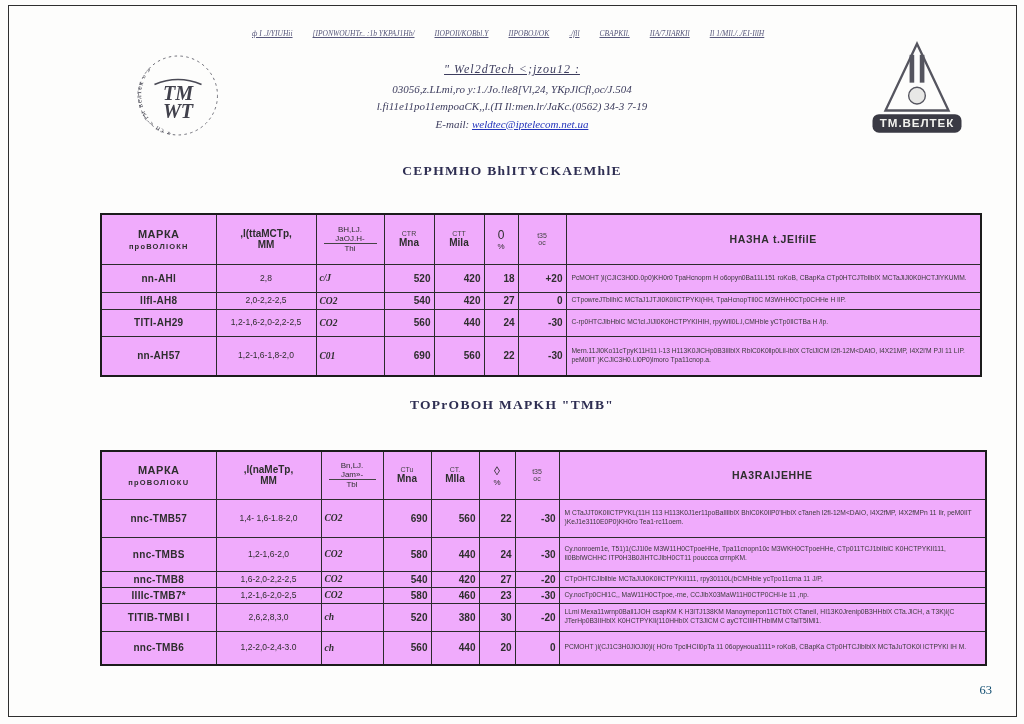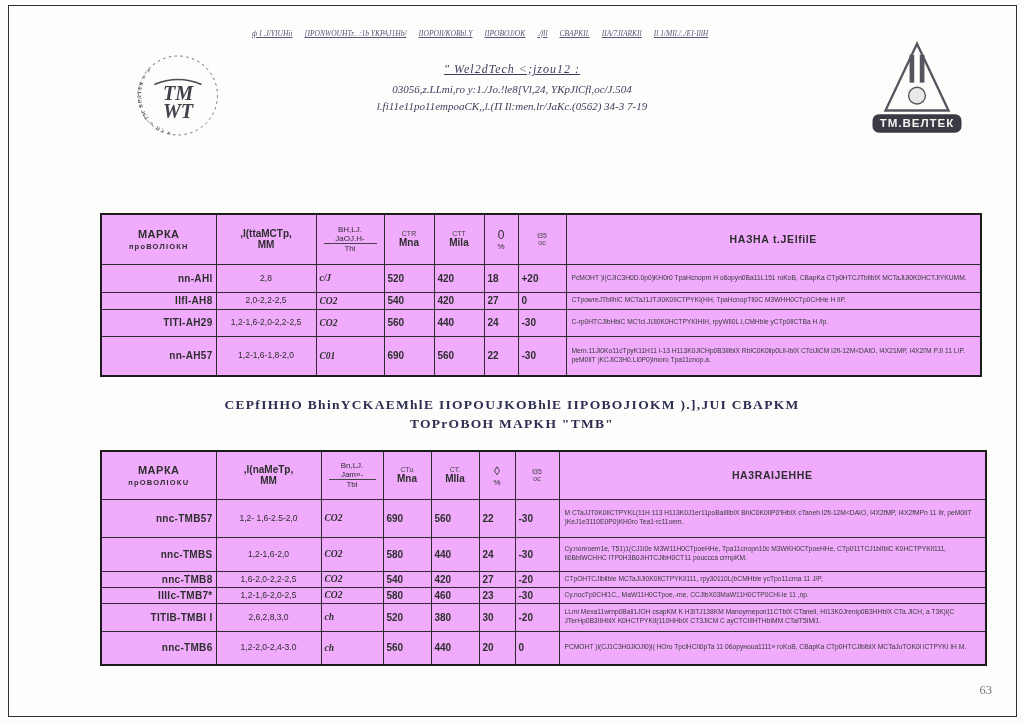--- a/index.html
+++ b/index.html
@@ -9,21 +9,21 @@
     font-family:"Liberation Serif", serif;
   }
   .sheet-border {
     position:absolute; left:8px; top:5px; right:7px; bottom:7px;
     border:1.5px solid #2f2f2f; pointer-events:none;
   }
 
   
   .top-links {
     position:absolute; top:29px; left:252px; width:625px;
-    display:flex; gap:12px; white-space:nowrap;
+    display:flex; gap:20px; white-space:nowrap;
     font-style:italic; font-size:7.5px; color:#56567a;
   }
   .top-links span { text-decoration:underline; cursor:pointer; }
 
   
   .logo-left  { position:absolute; left:136px; top:50px; width:84px; height:96px; }
   .logo-right { position:absolute; left:866px; top:40px; width:102px; height:102px; }
 
   
   .contact {
@@ -60,31 +60,31 @@
 
   .h-main { font-size:11px; font-weight:bold; letter-spacing:0.5px; }
   .h-sub  { font-size:7.5px; font-weight:bold; letter-spacing:1.2px; margin-top:2px; }
   .h-mid  { font-size:10px; font-weight:bold;text-align:center; }
   .h-sm   { font-size:8px; }
   .h-sm.u { border-bottom:1px solid #444; margin:0 4px; }
   .h-xs   { font-size:7px; color:#444; }
   .h-dl   { font-size:12px; }
   .h-nazn { font-size:10.5px; font-weight:bold; letter-spacing:0.6px; }
 
-  td.marka { font-weight:bold; font-size:10px; text-align:right; letter-spacing:0.3px; }
+  td.marka { font-weight:bold; font-size:10px; text-align:center; letter-spacing:0.3px; }
   td.diam  { font-size:8.5px; text-align:center; line-height:1.25; }
   td.vid   { font-style:italic; font-weight:600; font-size:9.5px; text-align:left;
              font-family:"Liberation Serif", serif; }
-  td.num   { font-weight:bold; font-size:10px; text-align:left; }
+  td.num   { font-weight:bold; font-size:10px; text-align:right; }
   td.nazn  { font-size:6.7px; line-height:1.3; text-align:left; vertical-align:middle;
              padding:2px 5px; color:#3a3a3a; }
 
   .page-number {
     position:absolute; right:32px; bottom:26px;
-    font-size:12.5px; color:#737373; font-family:"Liberation Serif", serif;
+    font-size:12.5px; color:#0c4a6e; font-family:"Liberation Serif", serif;
   }
 </style>
 </head>
 <body>
 
 <div class="sheet-border"></div>
 
 <nav class="top-links">
   <span>ф I .J/YIUHii</span>
   <span>[IPONWOUHTr.. :1b  YKPAJ1Hb/</span>
@@ -119,23 +119,28 @@
     <circle cx="50" cy="60" r="9" fill="#e8e8e6" stroke="#55555f" stroke-width="1.5"></circle>
     <rect x="2" y="80" width="96" height="20" rx="7" fill="#3a3a44"></rect>
     <text x="50" y="94" text-anchor="middle" font-size="12.5" font-weight="bold" fill="#f2f2ee" font-family="Liberation Sans, sans-serif" letter-spacing="1">ТМ.ВЕЛТЕК</text>
   </svg>
 </div>
 
 <div class="contact">
   <div class="company">" Wel2dTech &lt;;jzou12 :</div>
   <div>03056,z.LLmi,ro y:1./Jo.!le8[Vl,24, YKpJlCfl,oc/J.504</div>
   <div>l.fi11e11po11empoaCK,,l.(П  Il:men.lr/JaKc.(0562)   34-3 7-19</div>
+  <div class="email-line">
+    <span>E-mail:</span>
+    <span class="email-link">weldtec@iptelecom.net.ua</span>
+  </div>
 </div>
 
 <div class="sec-title" id="title1">
+  <div>СЕРНМНО   BhlITYCKAEMhlE</div>
 </div>
 
 <div class="tbl-wrap" id="table1-wrap">
   <table>
     <colgroup>
       <col style="width:115px">
         <col style="width:100px">
         <col style="width:68px">
         <col style="width:50px">
       <col style="width:50px">
@@ -218,21 +223,20 @@
         <td class="num">560</td>
         <td class="num">22</td>
         <td class="num">-30</td>
         <td class="nazn">Mern.11Jl0Ko11cTpyK11H11 l-13 H113K0JlCHp0B3lIlblX RblC0K0llp0Lll-lblX CTclJlCM I2fl-12M&lt;DAtO, I4X21MP, I4X2l'M PJI 11 LIP.  peM0IlT )KCJlC3H0.Ll0P0)lmoro Tpa11cnop.a.</td>
       </tr>
     </tbody>
   </table>
 </div>
 
 <div class="sec-title" id="title2">
-  <div>CEPfIHHO   BhinYCKAEMhlE   IIOPOUJKOBhlE   IIPOBOJIOKM   ).],JUI   CBAPKM</div>
   <div>TOPrOBOH   MAPKH   "TMB"</div>
 </div>
 
 <div class="tbl-wrap" id="table2-wrap">
   <table>
     <colgroup>
       <col style="width:115px">
         <col style="width:105px">
         <col style="width:62px">
         <col style="width:48px">
@@ -273,21 +277,21 @@
           <div class="h-xs">oc</div>
         </th>
         <th>
           <div class="h-nazn">HA3RAIJEHHE</div>
         </th>
       </tr>
     </thead>
     <tbody>
       <tr style="height:38px">
         <td class="marka">nnc-TMB57</td>
-        <td class="diam">1,2- 1,6-2.5-2,0</td>
+        <td class="diam">1,4- 1,6-1.8-2,0</td>
         <td class="vid">CO2</td>
         <td class="num">690</td>
         <td class="num">560</td>
         <td class="num">22</td>
         <td class="num">-30</td>
         <td class="nazn">M CTaJJT0K0IlCTPYKL(11H 113 H113K0J1er11poBalIllblX BhlC0K0IlP0'lHblX cTaneh I2fl-12M&lt;DAIO, I4X2fMP, I4X2fMPn 11 Ilr, peM0IlT )KeJ1e3110E0P0)KH0ro Tea1·rc11oem.</td>
       </tr>
       <tr style="height:34px">
         <td class="marka">nnc-TMBS</td>
         <td class="diam">1,2-1,6-2,0</td>

